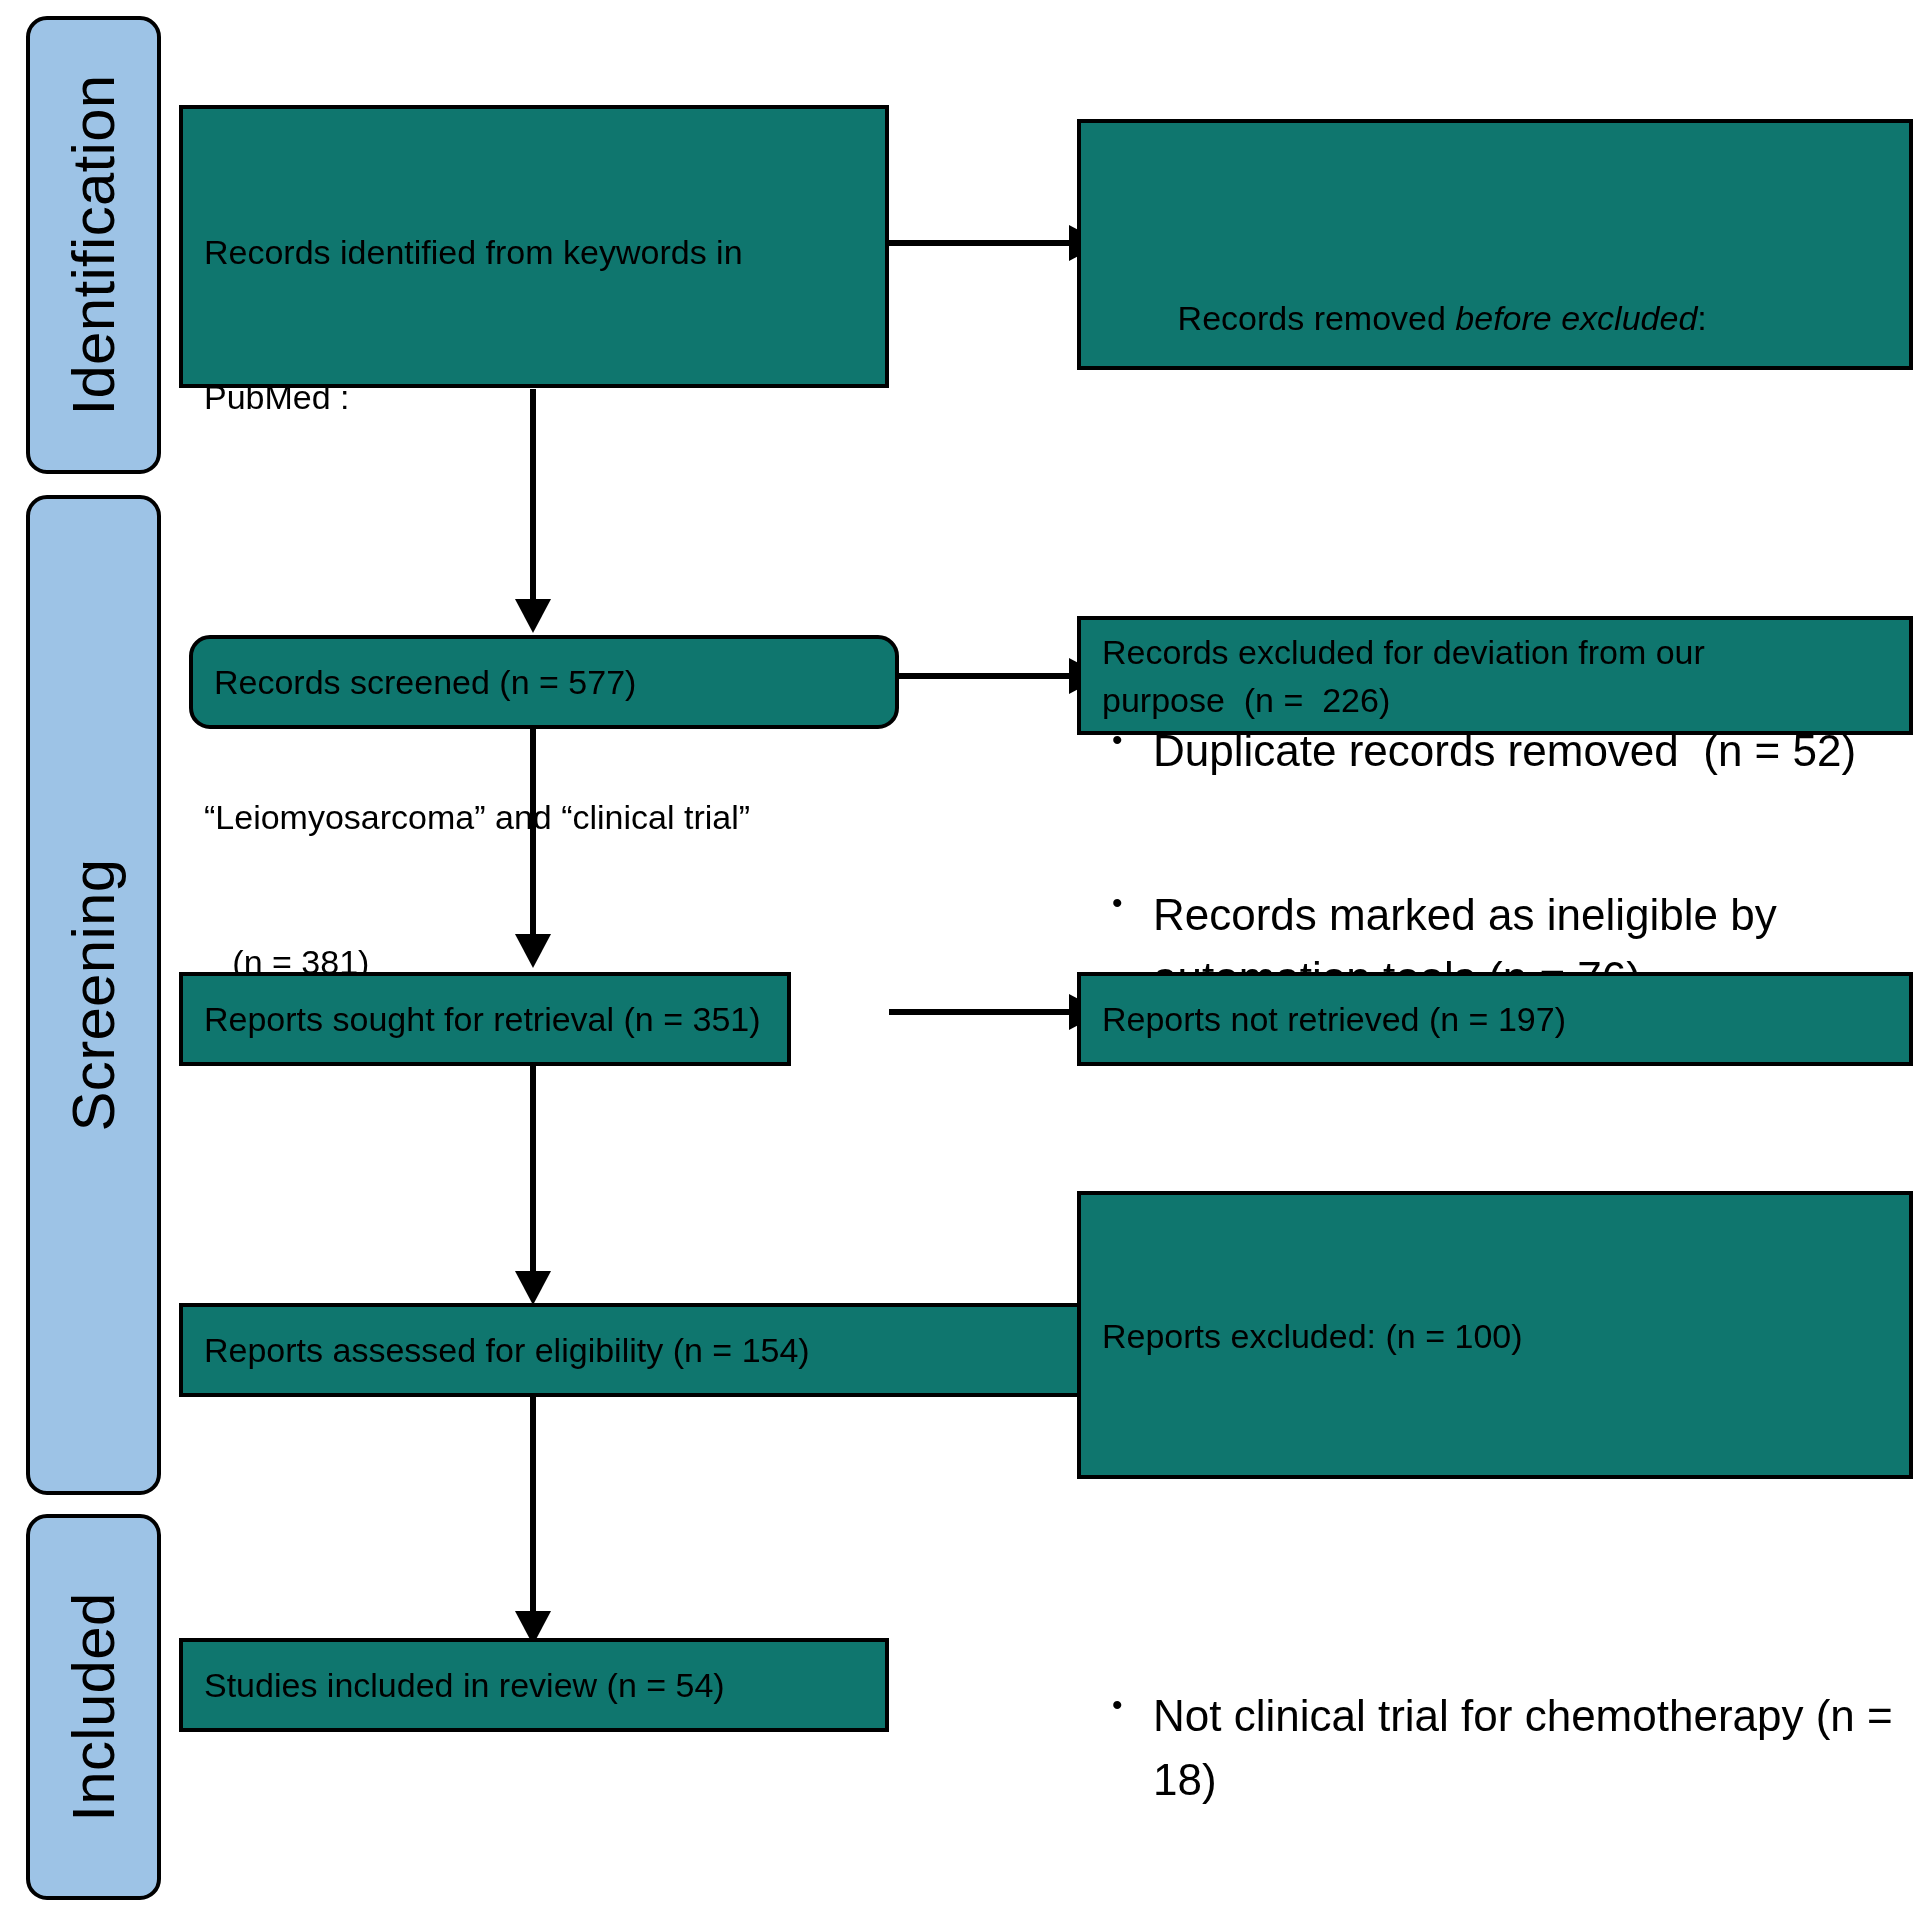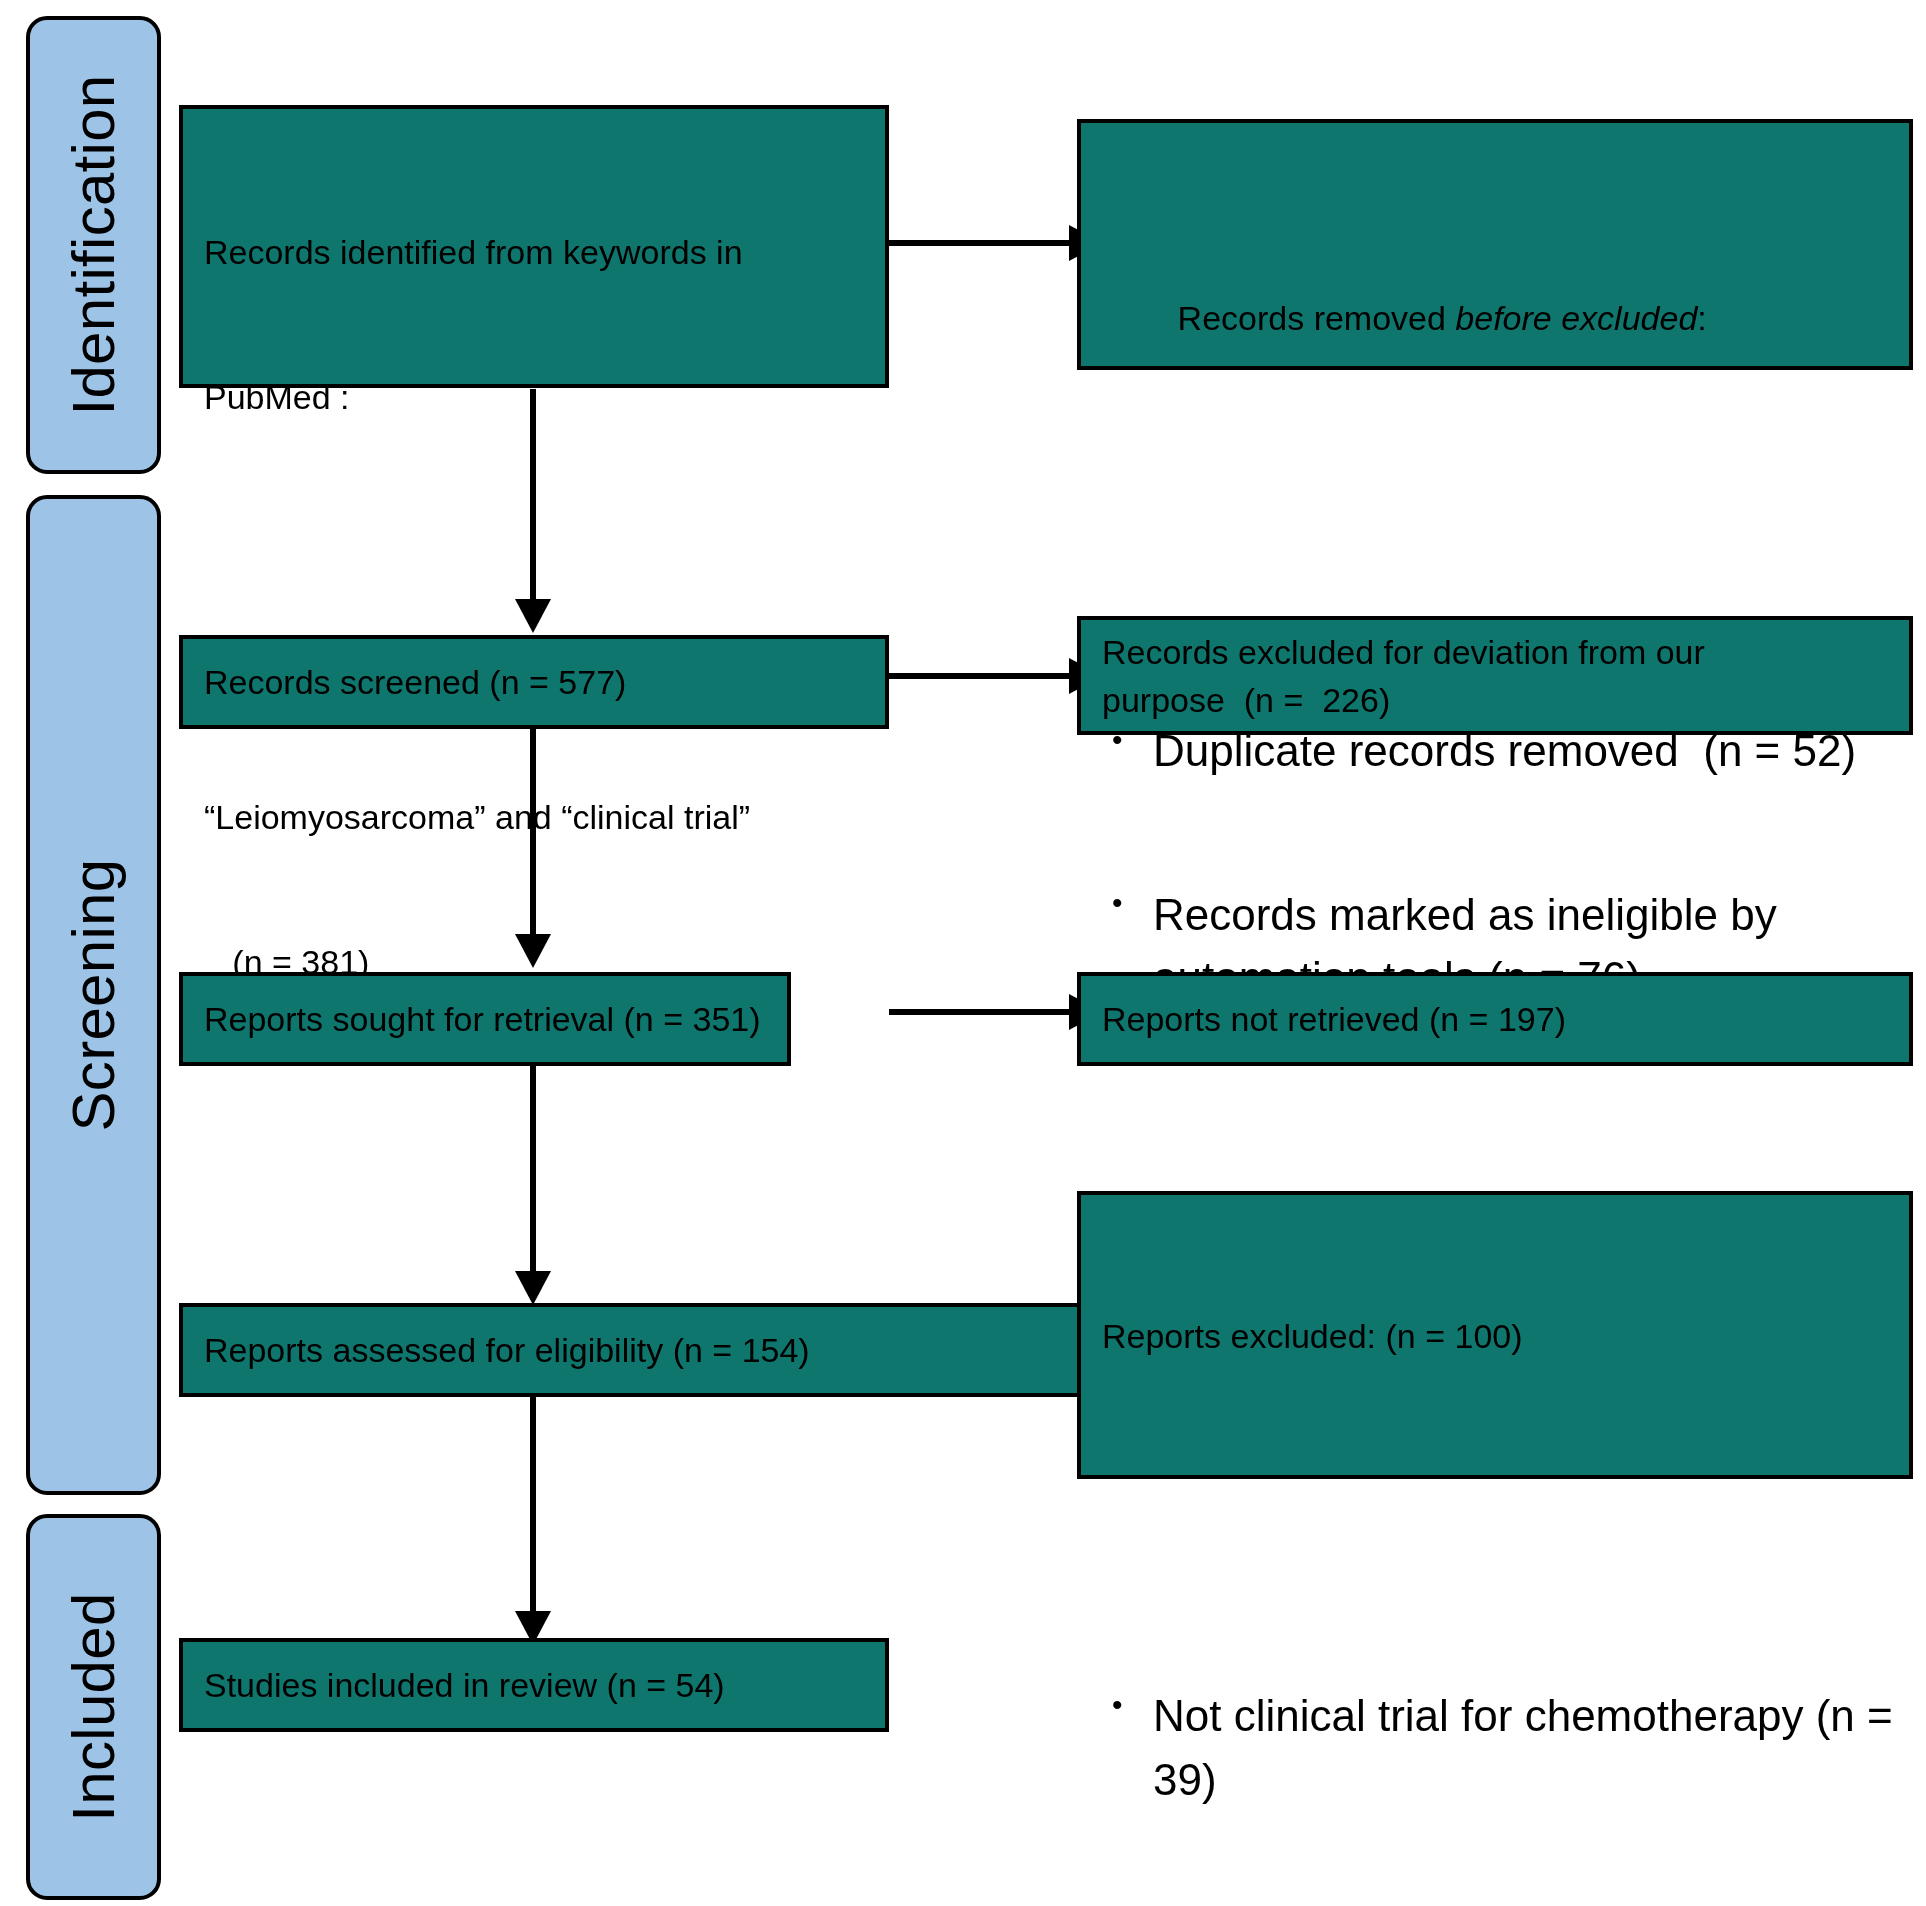--- a/index.html
+++ b/index.html
@@ -173,21 +173,21 @@
       </div>
       <div style="height:39px;"></div>
       <ul class="bullets">
         <li>Duplicate records removed  (n = 52)</li>
         <li>Records marked as ineligible by
 automation tools (n = 76)</li>
       </ul>
     </div>
   </div>
 
-  <div class="flow-box" style="left:179px; top:635px; width:710px; height:94px;">
+  <div class="flow-box" style="left:189px; top:635px; width:710px; height:94px;border-radius:21px;">
     <div class="box-text vcenter">Records screened (n = 577)</div>
   </div>
 
   <div class="flow-box" style="left:1077px; top:616px; width:836px; height:119px;">
     <div class="box-text vcenter">Records excluded for deviation from our
 purpose  (n =  226)</div>
   </div>
 
   <div class="flow-box" style="left:179px; top:972px; width:612px; height:94px;">
     <div class="box-text vcenter">Reports sought for retrieval (n = 351)</div>
@@ -199,21 +199,21 @@
 
   <div class="flow-box" style="left:179px; top:1303px; width:936px; height:94px;">
     <div class="box-text vcenter">Reports assessed for eligibility (n = 154)</div>
   </div>
 
   <div class="flow-box" style="left:1077px; top:1191px; width:836px; height:288px;">
     <div class="box-text vtop" style="top:20px;">
       <div>Reports excluded: (n = 100)</div>
       <div style="height:35px;"></div>
       <ul class="bullets">
-        <li>Not clinical trial for chemotherapy (n = 39)</li>
+        <li>Not clinical trial for chemotherapy (n = 18)</li>
         <li>Phase 1 trial (n = 24)</li>
         
         
       </ul>
     </div>
   </div>
 
   <div class="flow-box" style="left:179px; top:1638px; width:710px; height:94px;">
     <div class="box-text vcenter">Studies included in review (n = 54)</div>
   </div>

